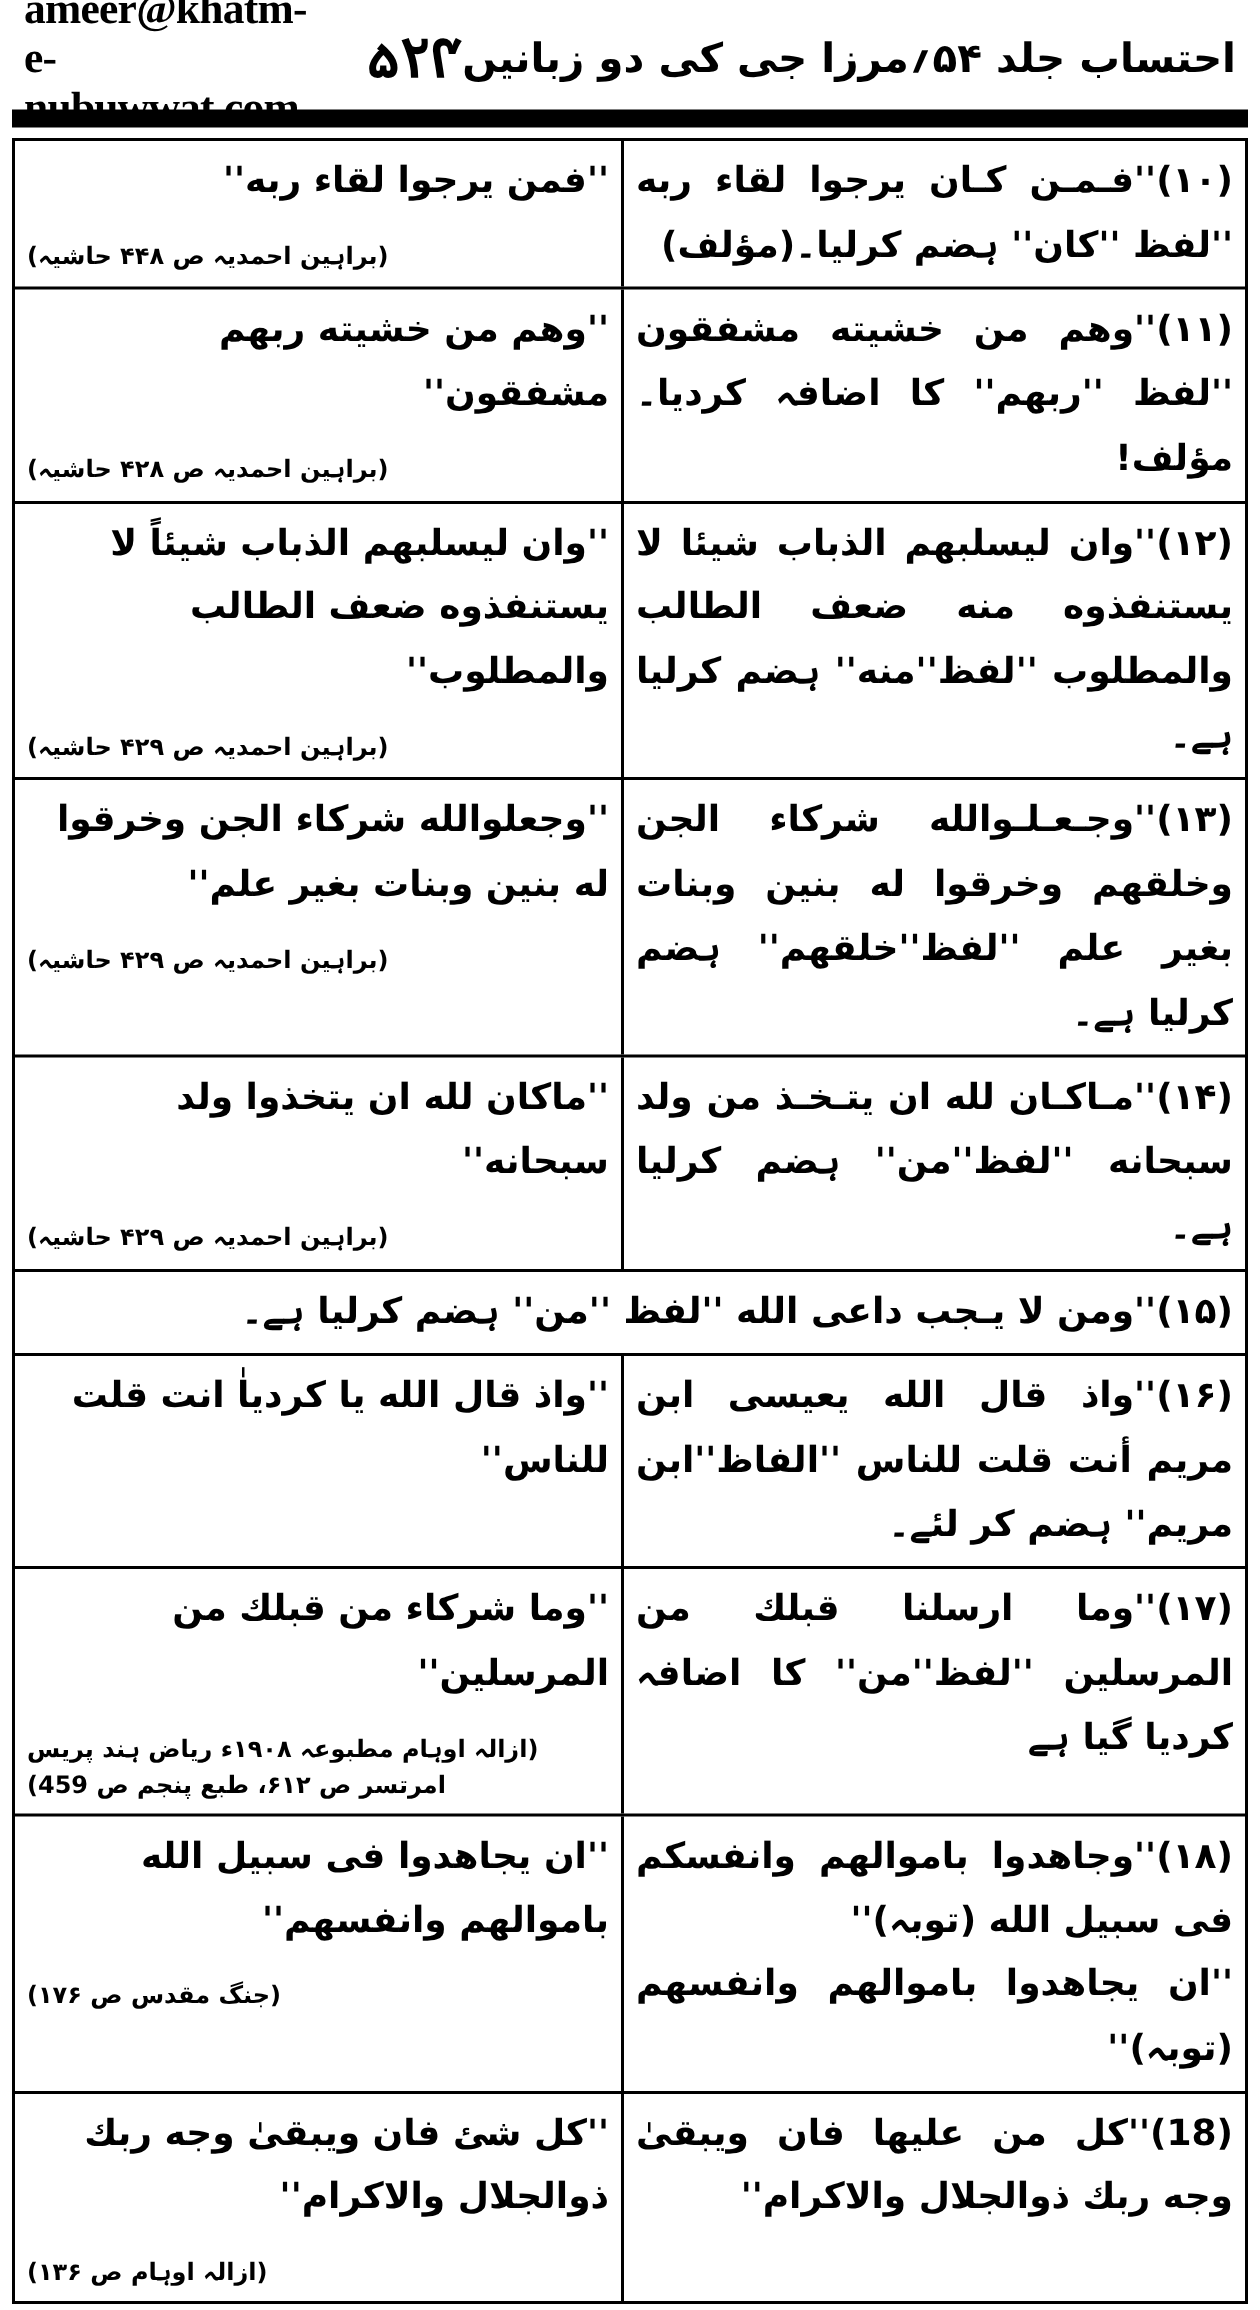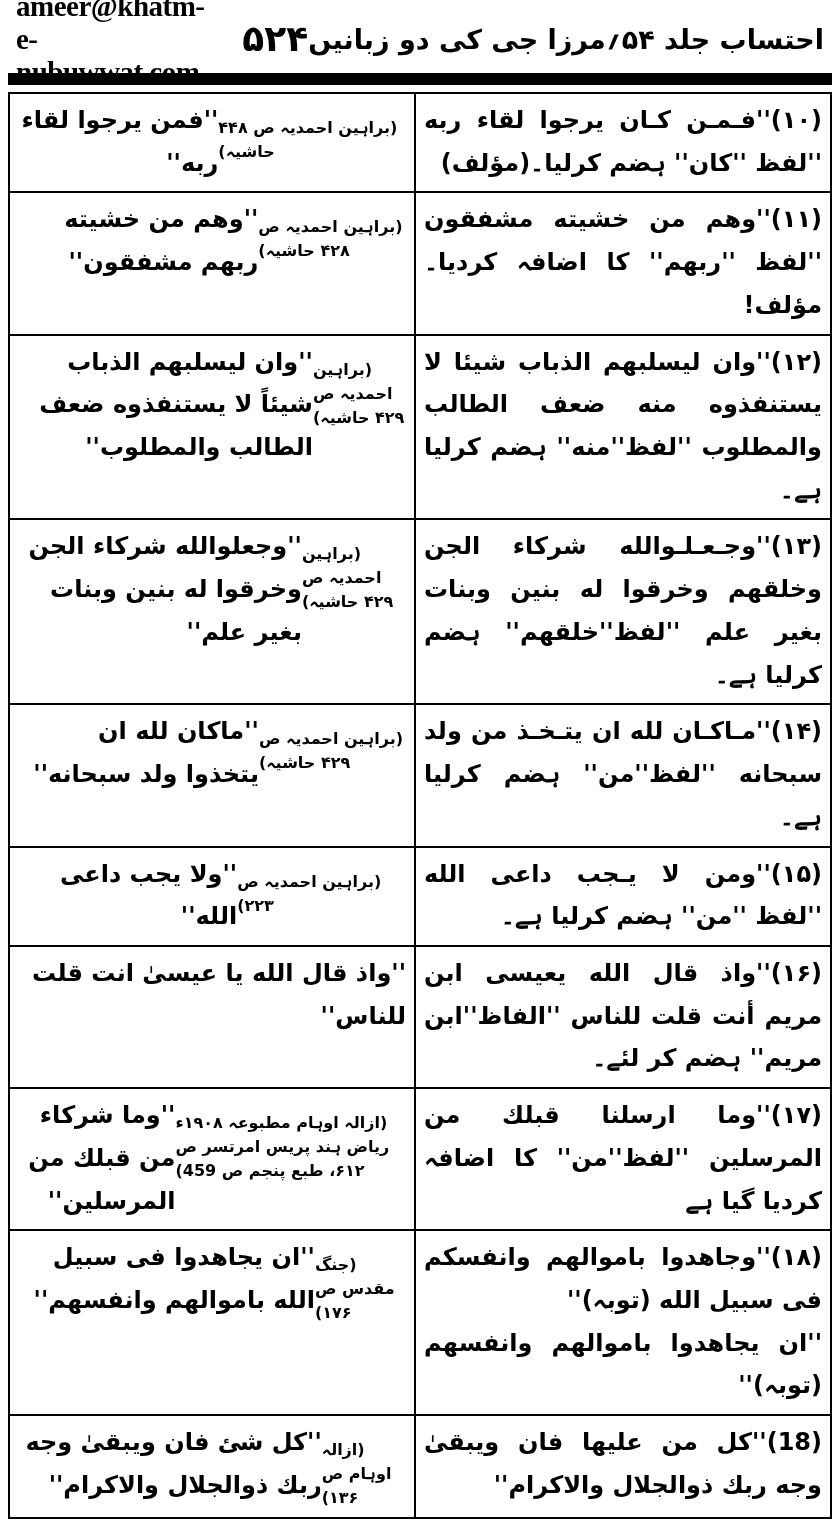--- a/index.html
+++ b/index.html
@@ -2,30 +2,30 @@
 <html lang="ur"><head>
 <meta charset="utf-8">
 <style>
   html,body{margin:0;padding:0;background:#e8e8e8;}
   body{width:840px;height:1540px;position:relative;font-family:"DejaVu Sans",sans-serif;color:#000;}
   .page{position:absolute;inset:0;background:#fff;box-sizing:border-box;padding:6px 8px 0;overflow:hidden;}
 
   
   .header{display:flex;align-items:center;height:62px;padding:2px 8px 0;}
   .email{font-family:"Liberation Serif",serif;font-weight:bold;font-size:29px;letter-spacing:-0.5px;}
-  .pagenum{font-size:36px;font-weight:bold;margin-left:26px;line-height:1;}
+  .pagenum{font-size:36px;font-weight:bold;margin-left:26px;line-height:1;font-family:Liberation Serif, serif;}
   .title{margin-left:auto;direction:rtl;font-size:27px;font-weight:bold;white-space:nowrap;}
   .topbar{height:12px;background:#000;margin-top:3px;}
 
   
   .table{margin-top:7px;border:2px solid #000;}
   .row{display:flex;border-top:2px solid #000;}
   .row:first-child{border-top:none;}
   .cell{box-sizing:border-box;padding:5px 8px 7px;}
-  .cell-left{width:406px;border-right:2px solid #000;display:flex;}
+  .cell-left{width:406px;border-right:2px solid #000;display:flex;flex-direction:column;}
   .cell-right{flex:1;}
   .commentary{direction:rtl;text-align:justify;font-weight:bold;font-size:24px;line-height:1.78;white-space:pre-line;}
   .quote{direction:rtl;text-align:right;font-weight:bold;font-size:24px;line-height:1.78;}
   .ref{direction:rtl;text-align:left;font-weight:bold;font-size:16px;line-height:1.5;margin-top:17px;}
 </style>
 </head>
 <body>
 
 <div class="page">
 
@@ -82,32 +82,28 @@
     <div class="cell cell-left">
       <div class="quote">''ماکان لله ان یتخذوا ولد سبحانه''</div>
       <div class="ref">(براہین احمدیہ ص ۴۲۹ حاشیہ)</div>
     </div>
     <div class="cell cell-right">
       <div class="commentary">(۱۴)''مـاکـان لله ان یتـخـذ من ولد سبحانه ''لفظ''من'' ہضم کرلیا ہے۔</div>
     </div>
   </div>
 
   <div class="row">
-    <div class="cell cell-left">
-      <div class="quote">''ولا یجب داعی الله''</div>
-      <div class="ref">(براہین احمدیہ ص ۲۲۳)</div>
-    </div>
     <div class="cell cell-right">
       <div class="commentary">(۱۵)''ومن لا یـجب داعی الله ''لفظ ''من'' ہضم کرلیا ہے۔</div>
     </div>
   </div>
 
   <div class="row">
     <div class="cell cell-left">
-      <div class="quote">''واذ قال الله یا عیسیٰ انت قلت للناس''</div>
+      <div class="quote">''واذ قال الله یا کردیاٰ انت قلت للناس''</div>
     </div>
     <div class="cell cell-right">
       <div class="commentary">(۱۶)''واذ قال الله یعیسی ابن مریم أنت قلت للناس ''الفاظ''ابن مریم'' ہضم کر لئے۔</div>
     </div>
   </div>
 
   <div class="row">
     <div class="cell cell-left">
       <div class="quote">''وما شرکاء من قبلك من المرسلین''</div>
       <div class="ref">(ازالہ اوہام مطبوعہ ۱۹۰۸ء ریاض ہند پریس امرتسر ص ۶۱۲، طبع پنجم ص 459)</div>

